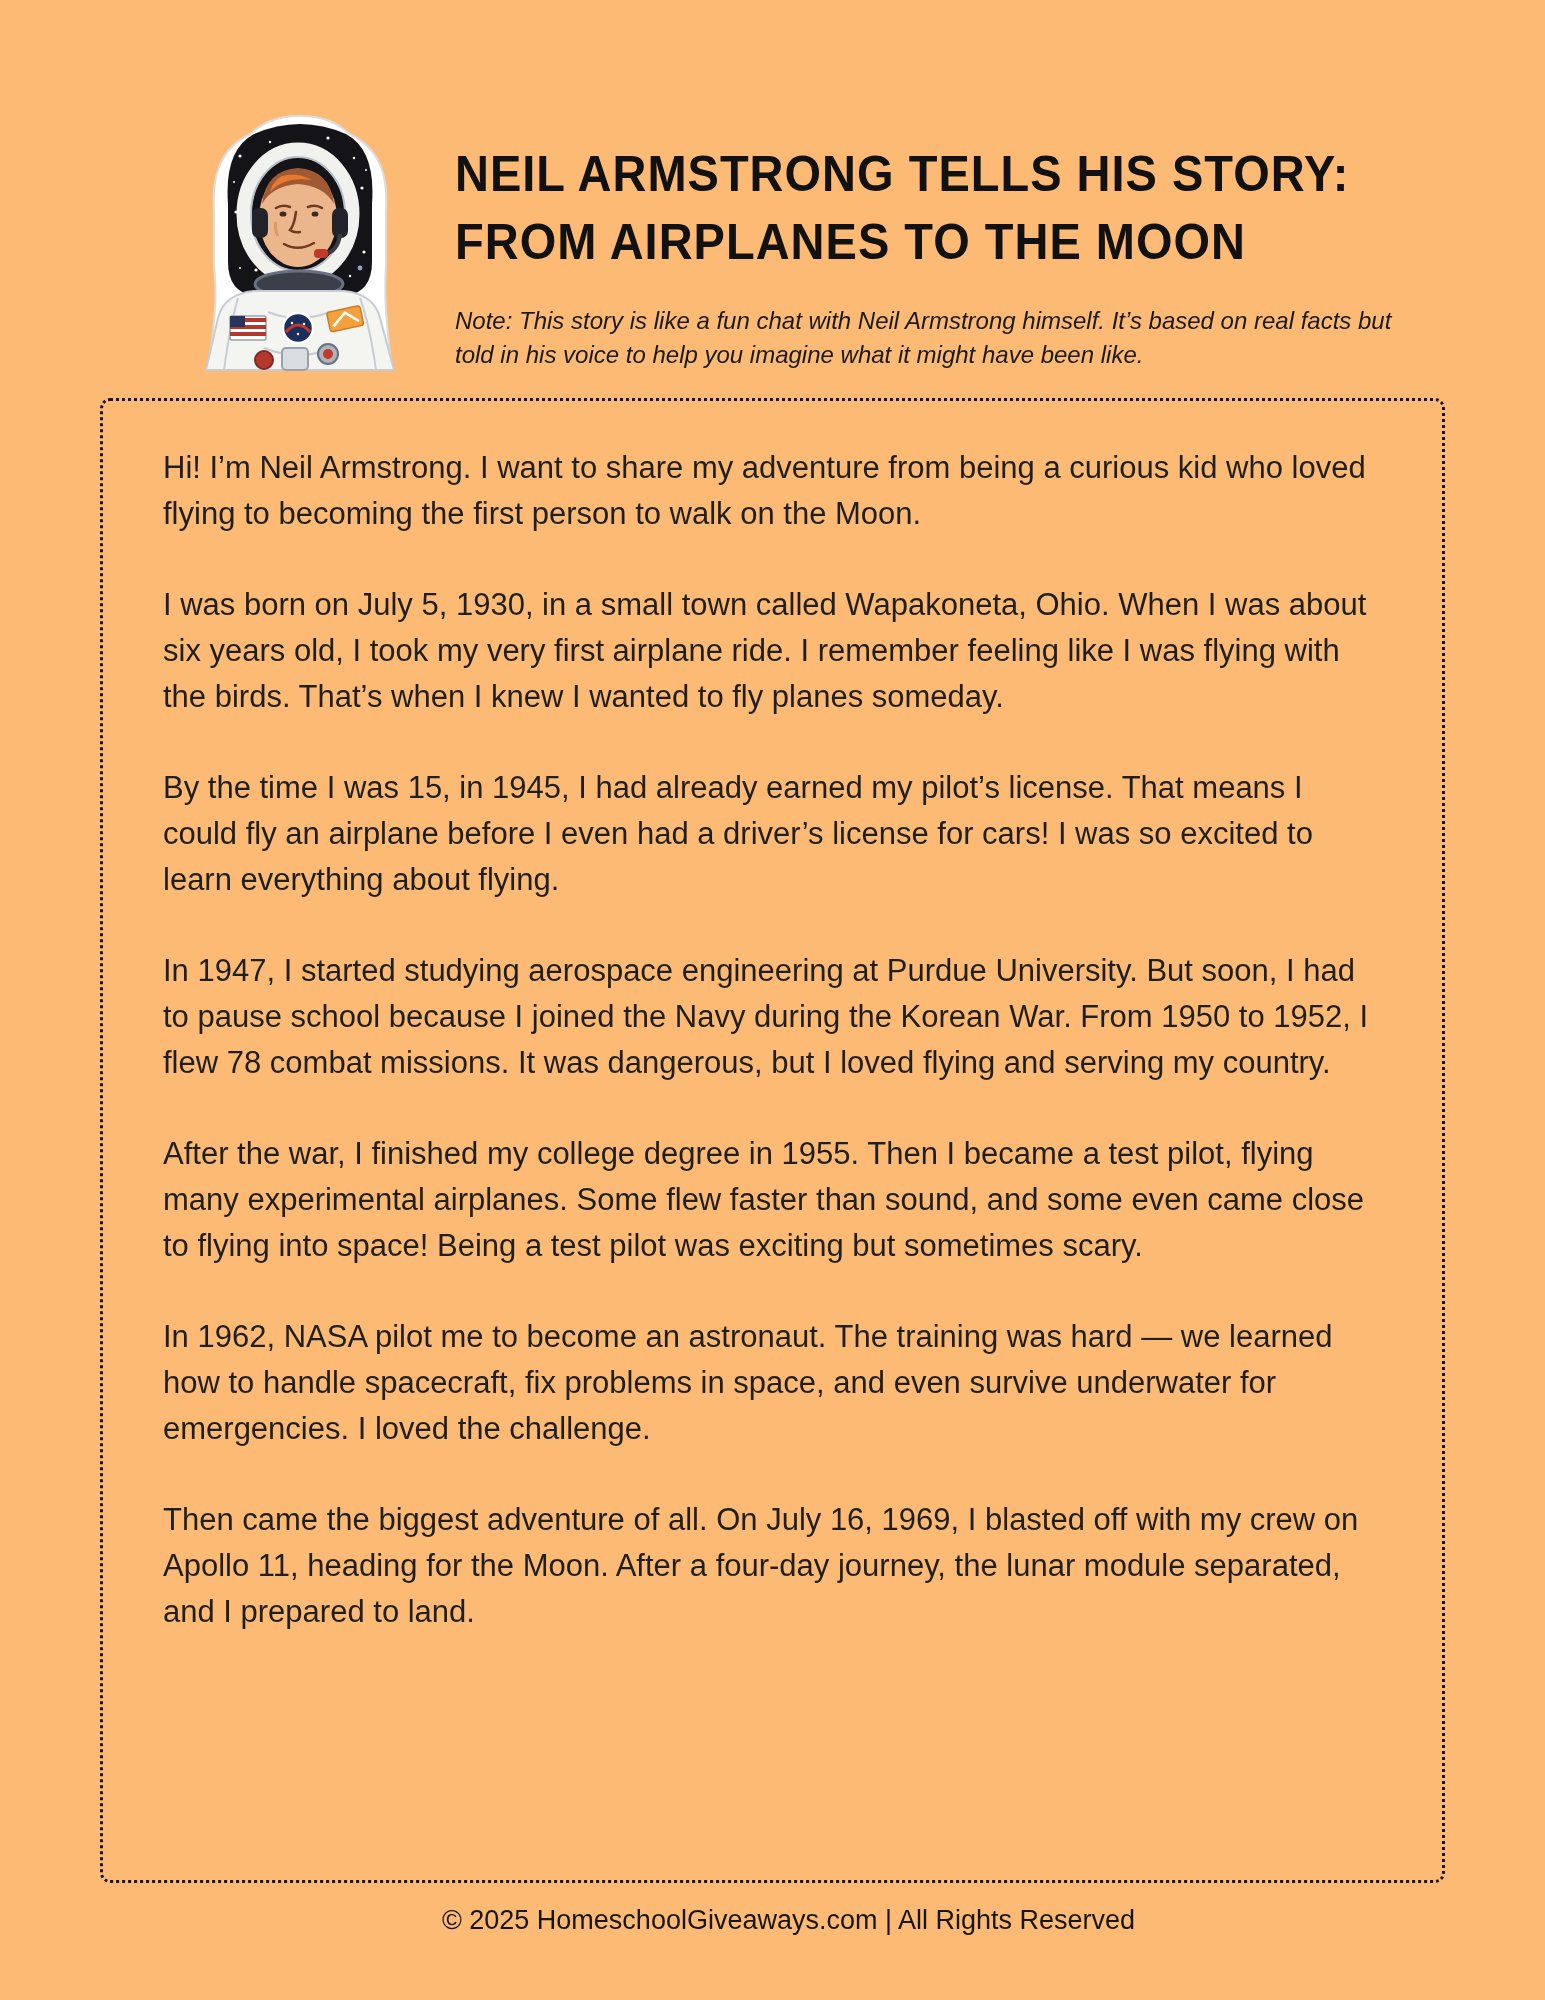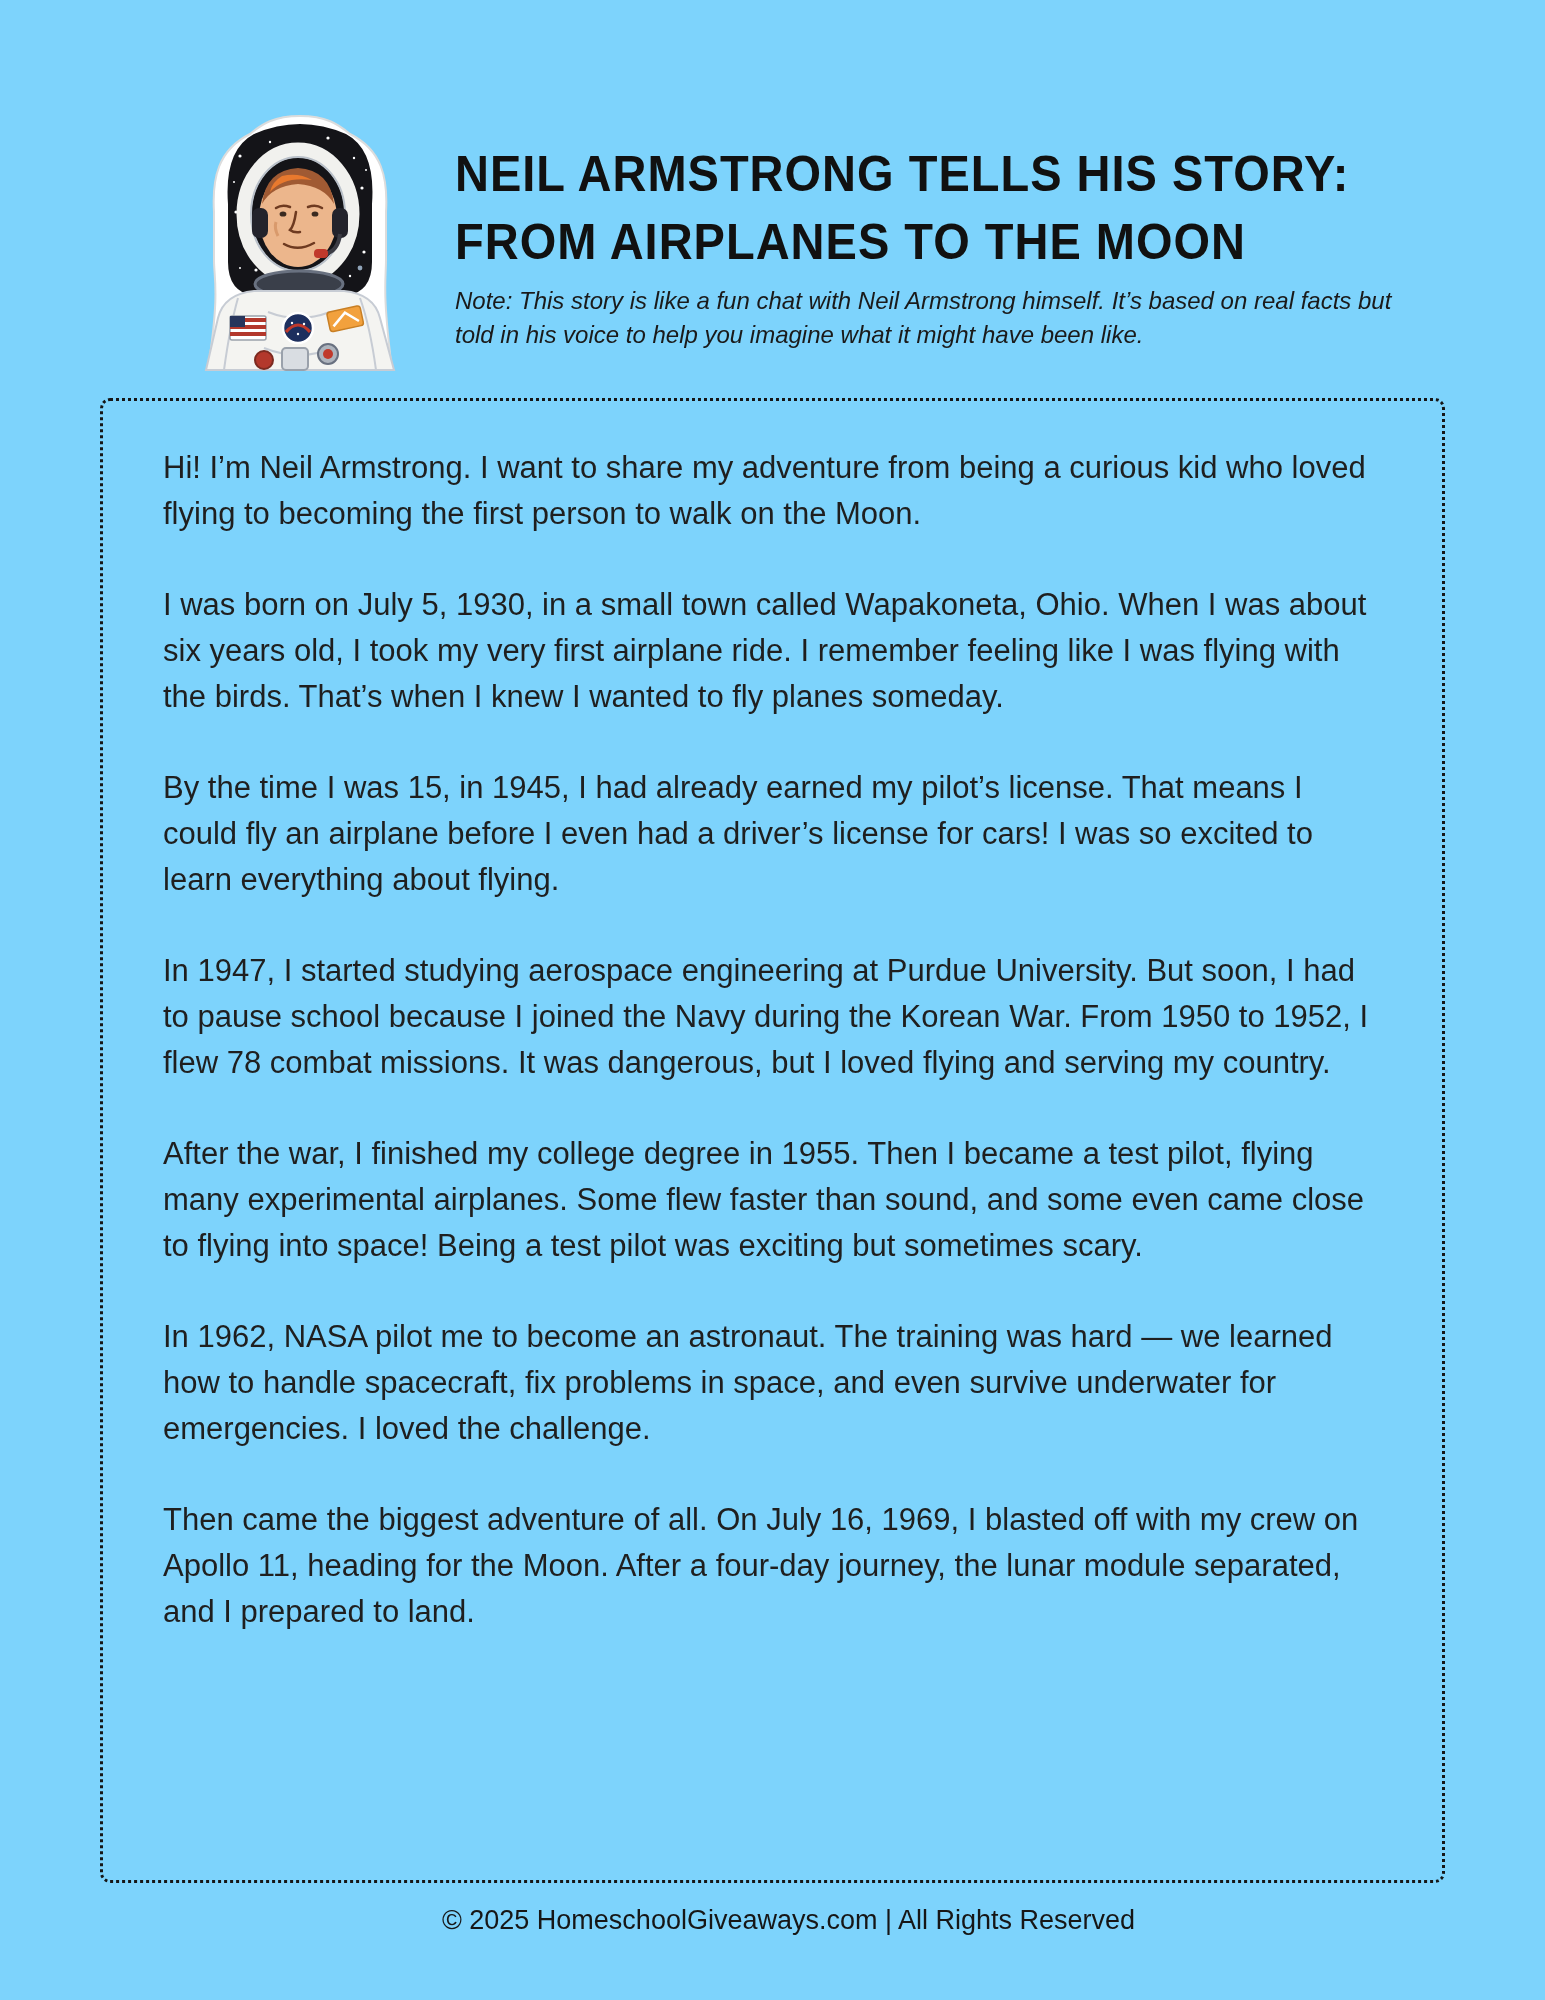--- a/index.html
+++ b/index.html
@@ -1,20 +1,20 @@
 <!DOCTYPE html>
 <html><head>
 <meta charset="utf-8">
 <style>
   html, body { margin: 0; padding: 0; background: #ffffff; }
   .page {
     position: relative;
     width: 1545px;
     height: 2000px;
-    background: #7dd3fc;
+    background: #fdba74;
     font-family: "Liberation Sans", sans-serif;
     color: #1e1e1e;
     overflow: hidden;
   }
 
   
   .astronaut {
     position: absolute;
     left: 178px;
     top: 112px;
@@ -32,21 +32,21 @@
     font-weight: 800;
     letter-spacing: 1px;
     line-height: 68px;
     color: #111111;
     text-transform: uppercase;
     transform-origin: left top;
     transform: scaleY(1.06);
     white-space: nowrap;
   }
   .note {
-    margin-top: 10px;
+    margin-top: 30px;
     font-style: italic;
     font-size: 24px;
     line-height: 34px;
     color: #1a1a1a;
     width: 960px;
   }
 
   
   .story-box {
     position: absolute;

